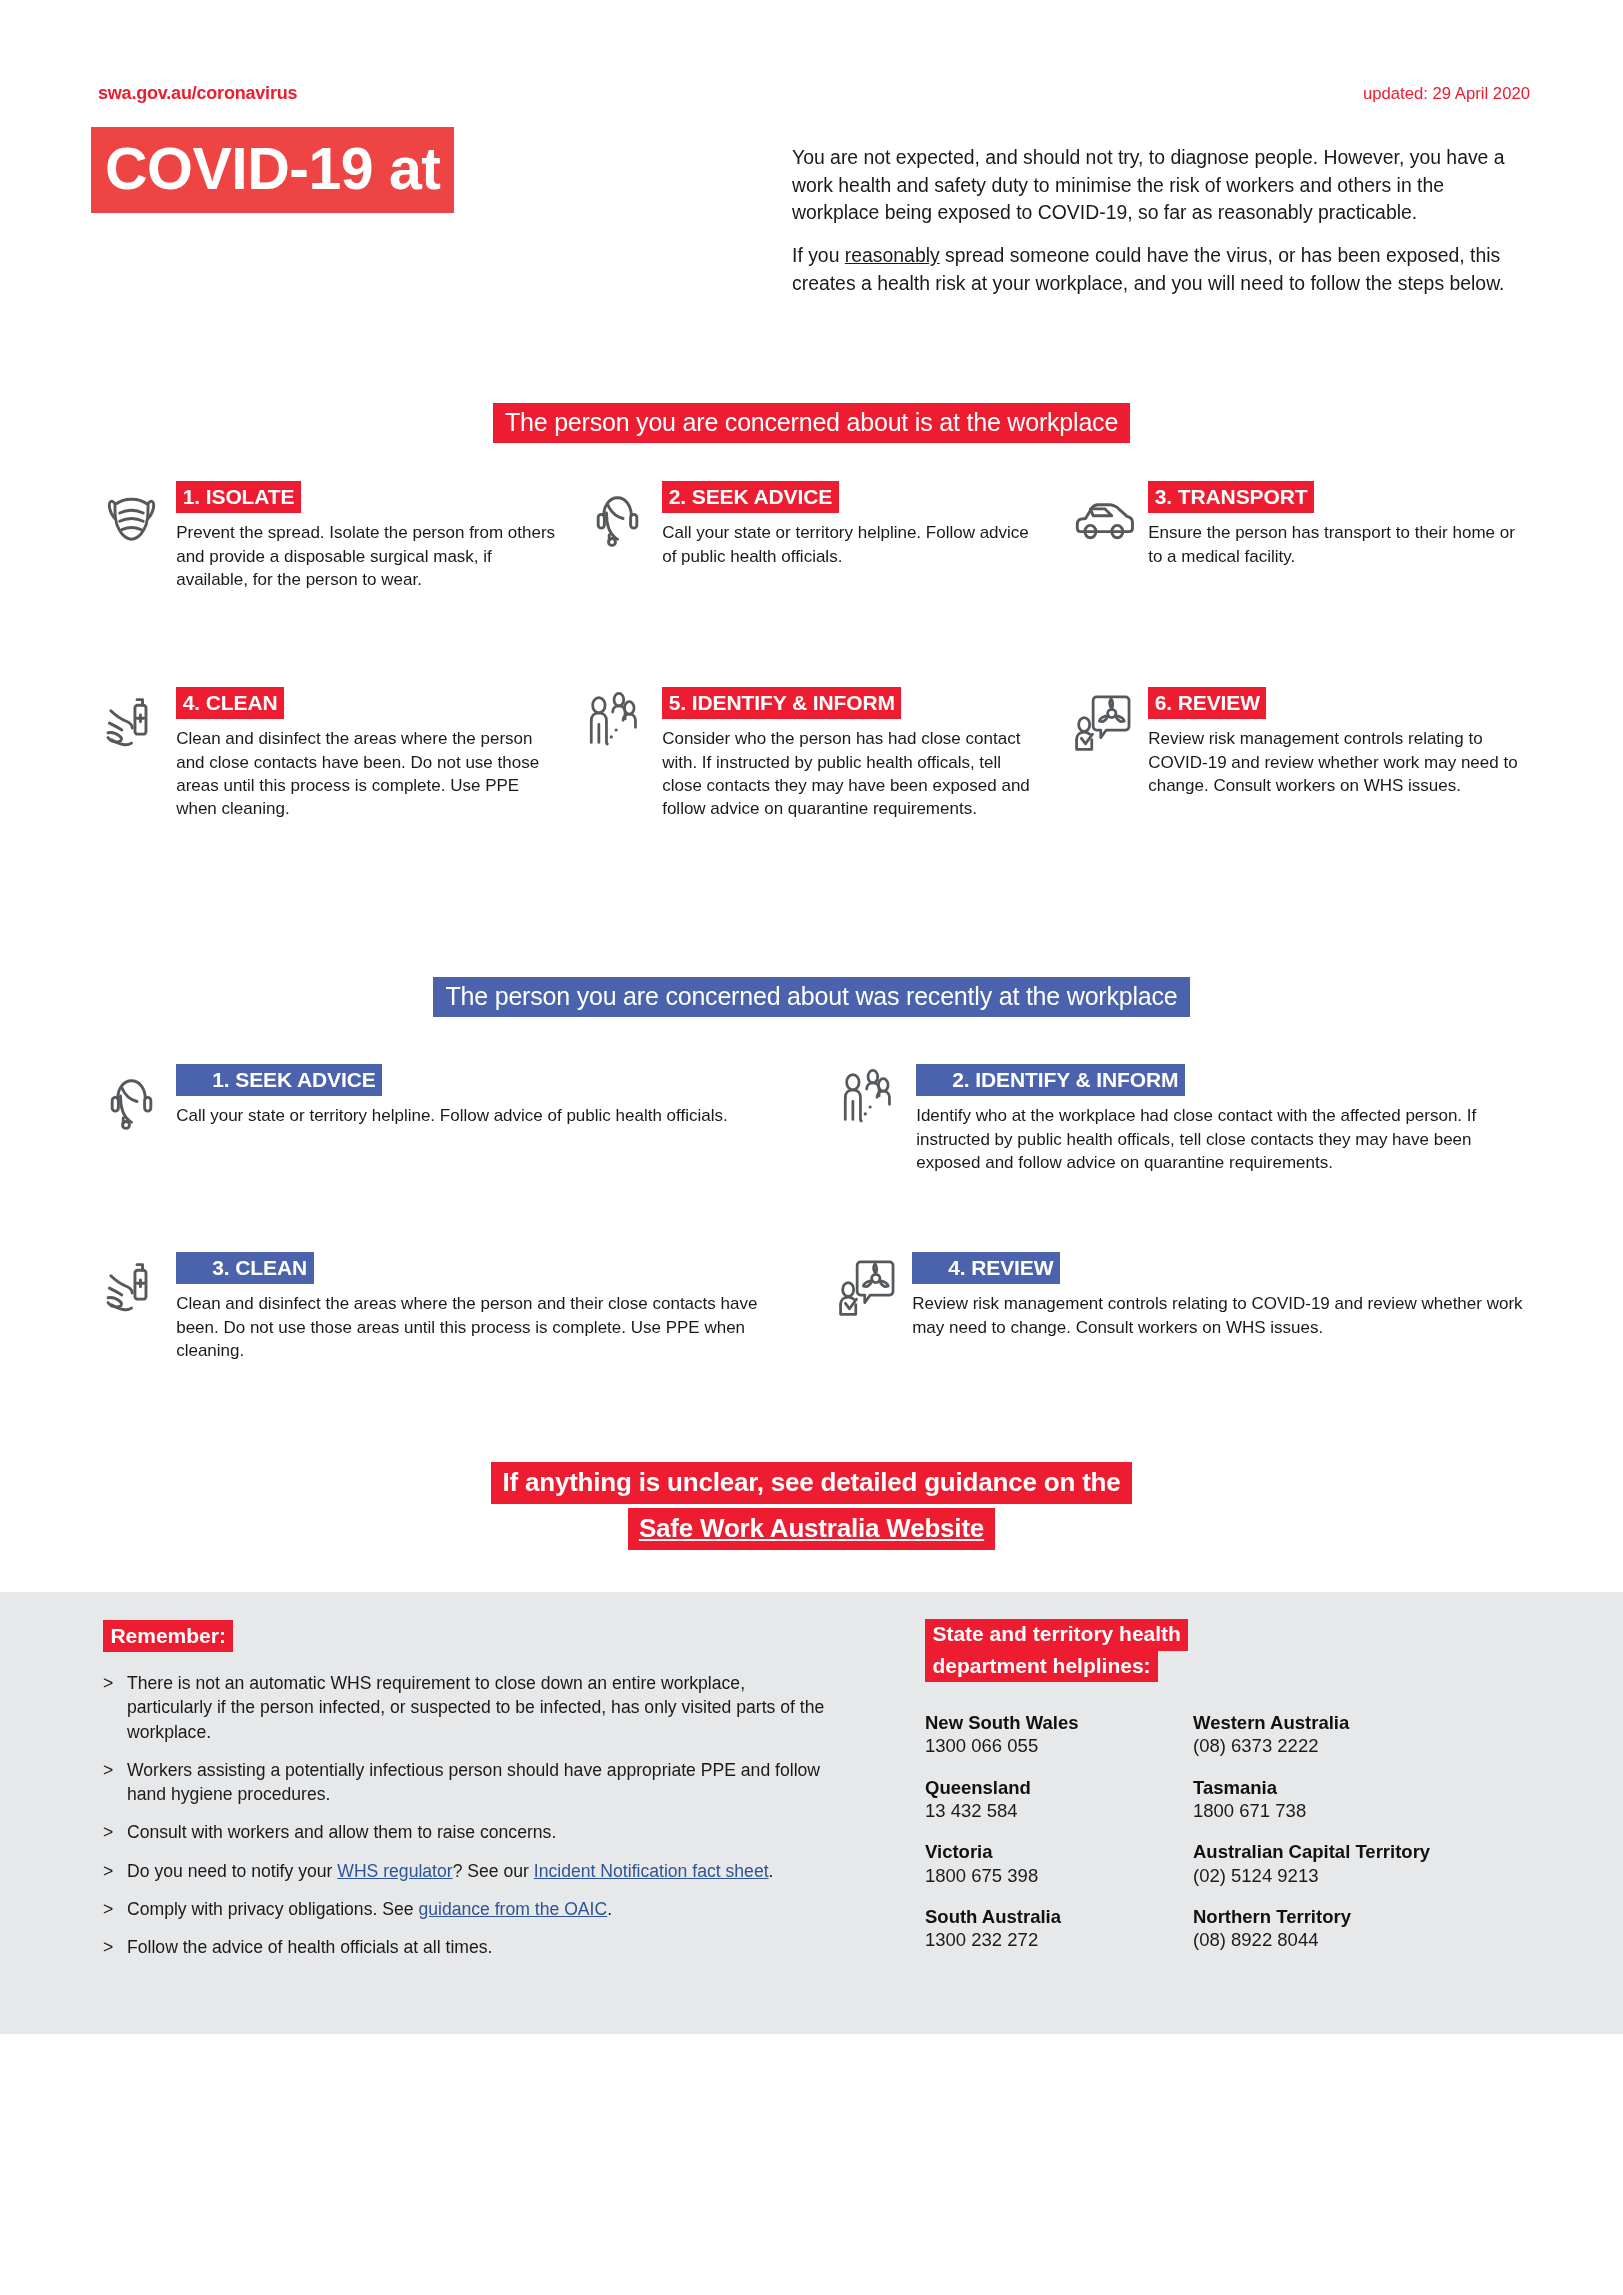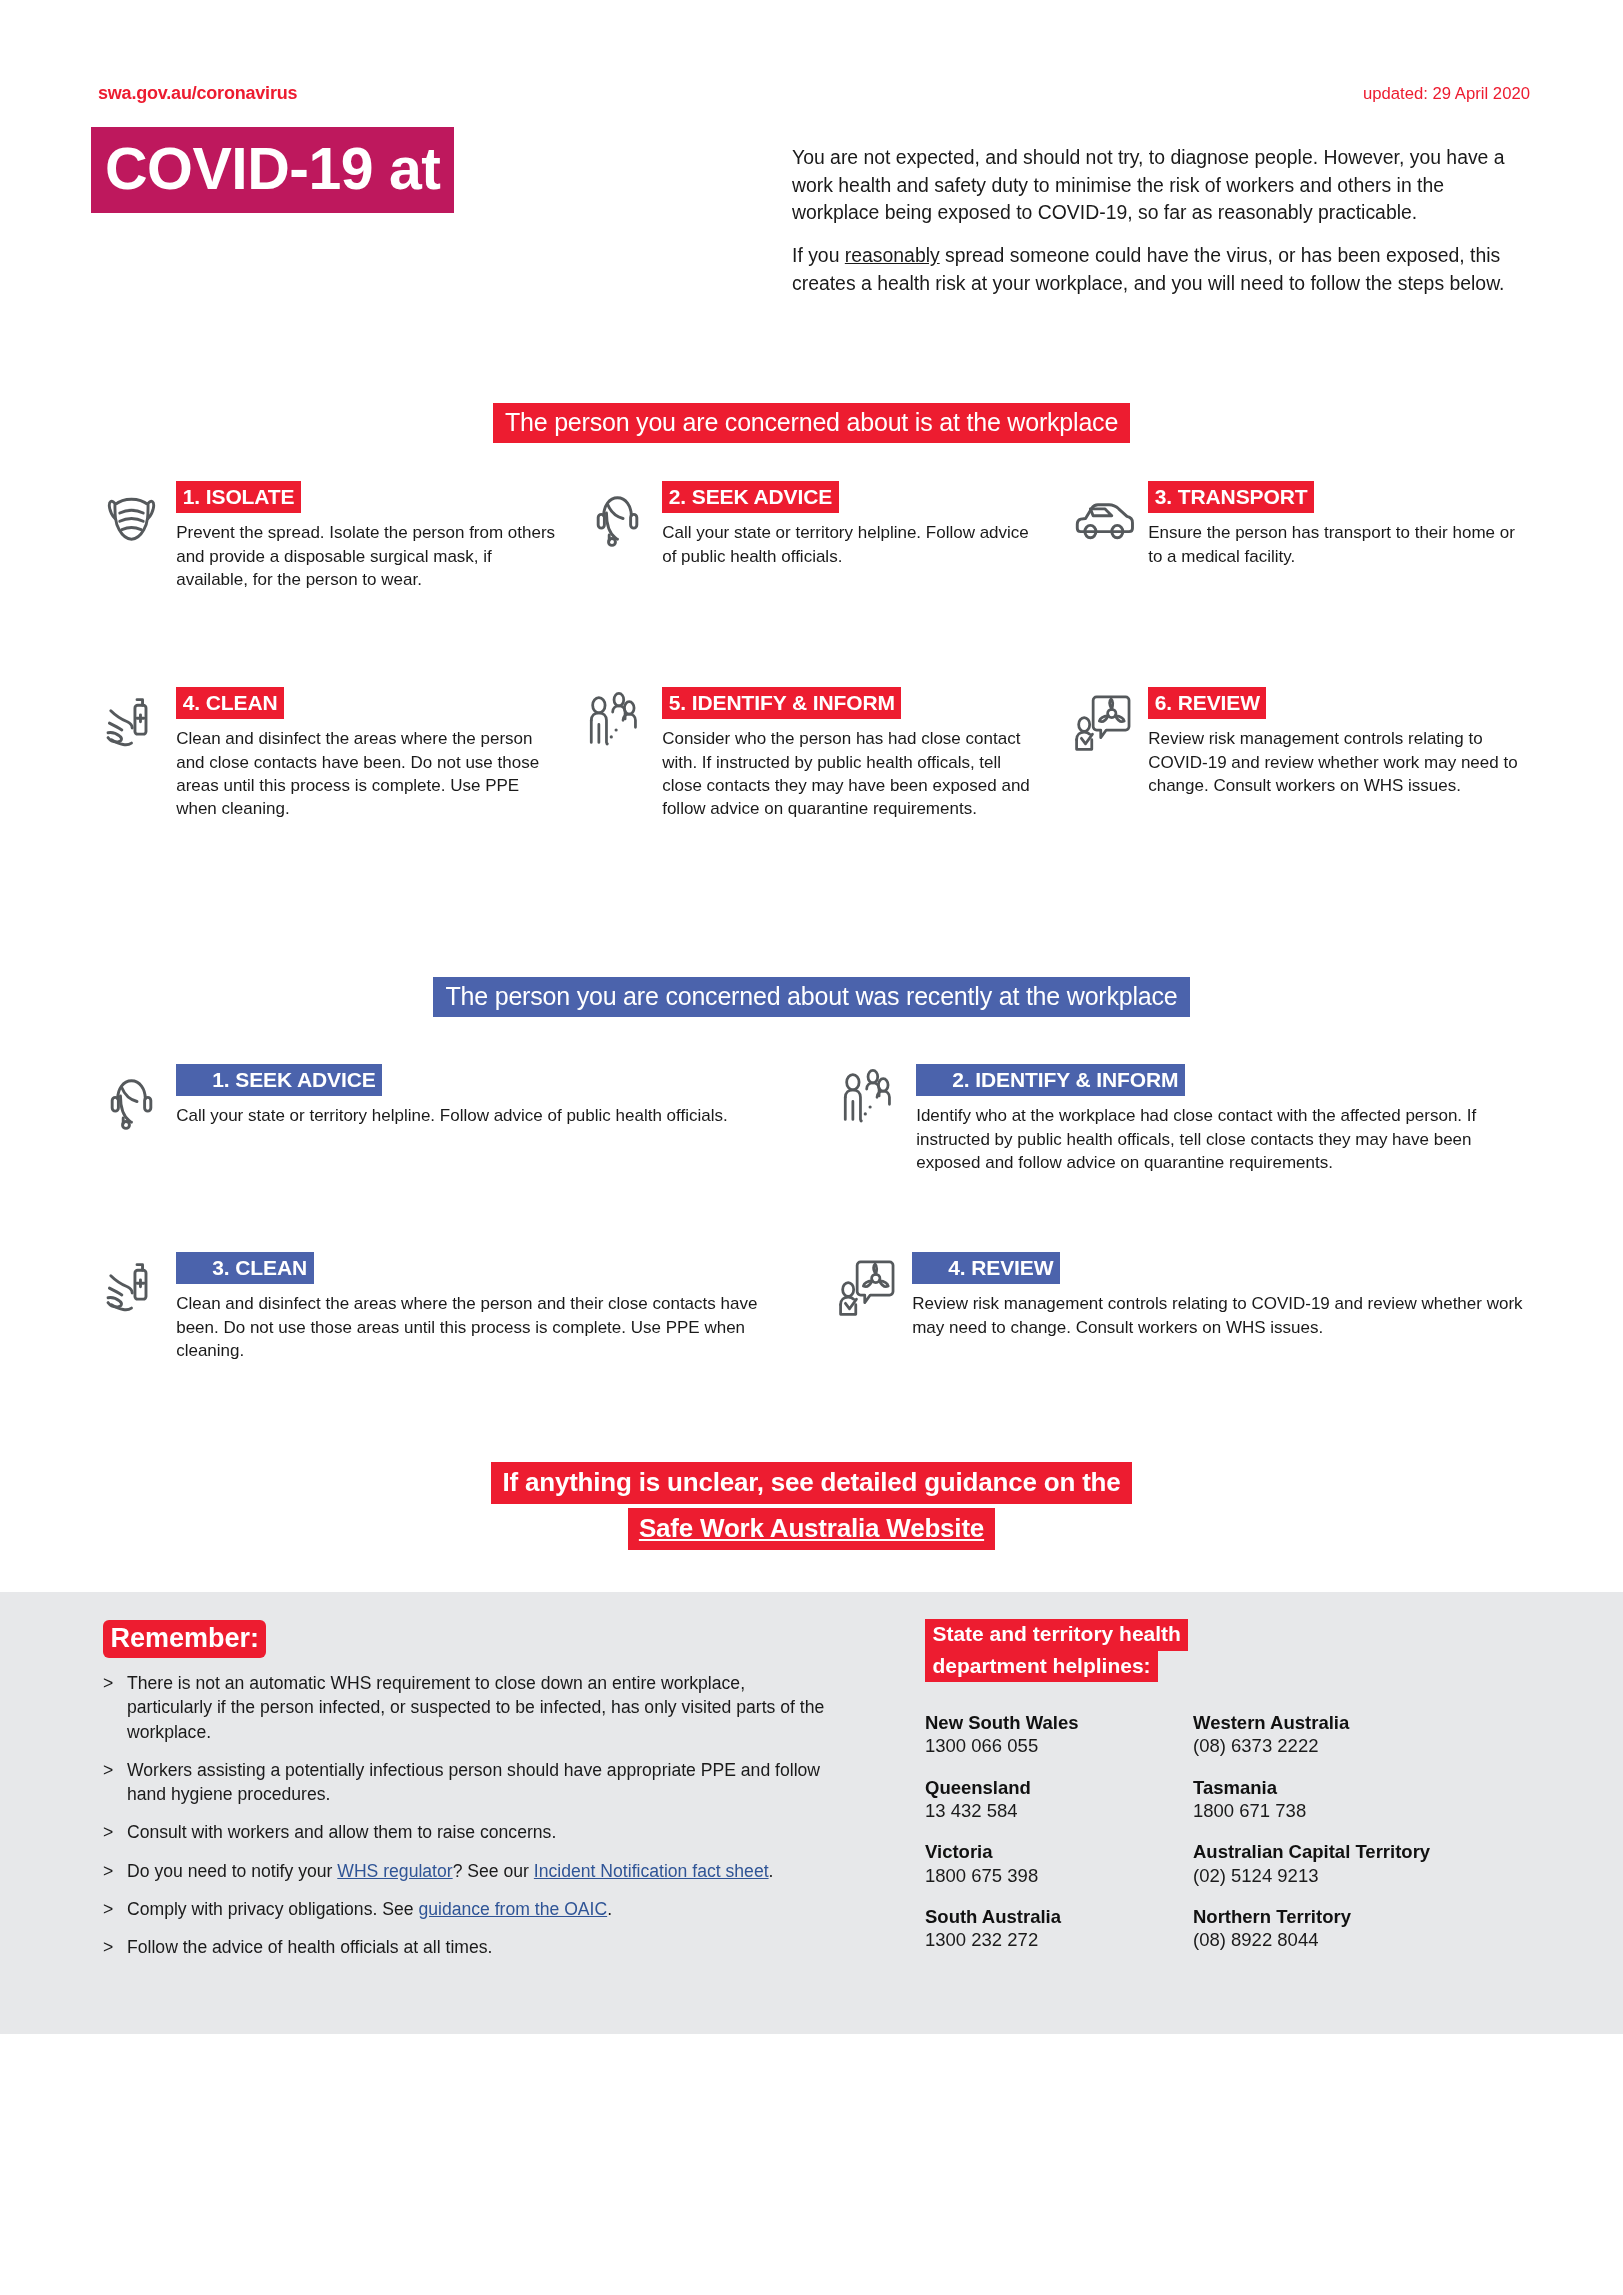--- a/index.html
+++ b/index.html
@@ -16,21 +16,21 @@
     position: absolute; left: 98px; top: 83px;
     color: #ED1C30; font-weight: bold; font-size: 18px;
     letter-spacing: -0.2px;
   }
   .updated {
     position: absolute; right: 93px; top: 84px;
     color: #ED1C30; font-size: 16.7px; text-align: right;
   }
   .title-wrap { position: absolute; left: 91px; top: 127px; }
   .title-line {
-    background: #be185d; color: #fff;
+    background: #ef4444; color: #fff;
     font-size: 59px; font-weight: bold;
     line-height: 1.0;
     padding: 13px 14px 14px 14px;
     display: block; width: max-content;
     letter-spacing: -0.5px;
   }
   .title-line.second { margin-top: 3.7px; }
 
   .intro {
     position: absolute; left: 792px; top: 144px; width: 736px;
@@ -82,23 +82,22 @@
   .unclear .l2 { margin-top: 4.6px; text-decoration: underline; }
 
   
   .greypanel {
     position: absolute; left: 0; top: 1592px; width: 1623px; height: 442px;
     background: #E7E8EA;
   }
   .remember-head {
     position: absolute; left: 103px; top: 1620px;
     background: #ED1C30; color: #fff;
-    font-size: 27px; font-weight: bold; line-height: 1.0;
+    font-size: 21px; font-weight: bold; line-height: 1.0;
     padding: 4.6px 7.4px 6.5px 7.4px;
-    border-radius: 6px;
   }
   .rem-list { position: absolute; left: 103px; top: 1671px; width: 722px; }
   .rem-item { display: flex; gap: 12px; font-size: 17.6px; line-height: 1.38; color: #1a1a1a; }
   .rem-item + .rem-item { margin-top: 14px; }
   .chev { flex: 0 0 auto; width: 12px; color: #1a1a1a; font-size: 17.6px; line-height: 1.38; }
   .rem-item a { color: #2F5496; text-decoration: underline; }
 
   .help-head { position: absolute; left: 925px; top: 1619px; }
   .help-head span {
     background: #ED1C30; color: #fff;

